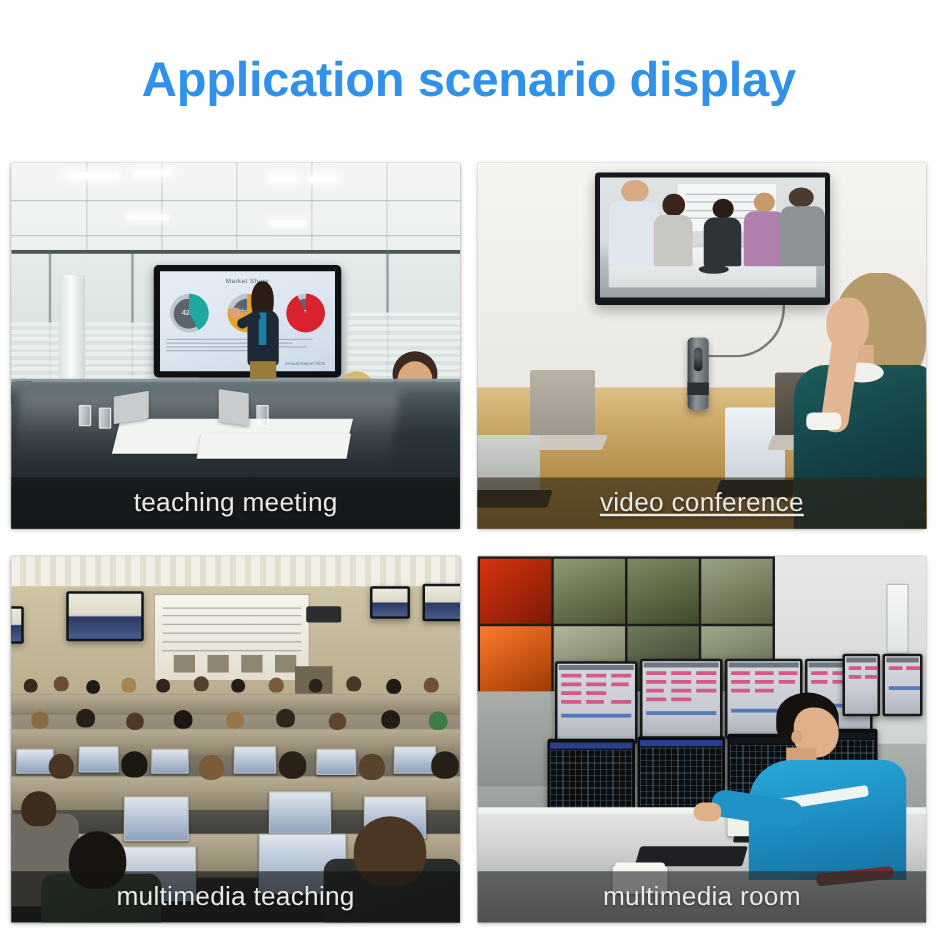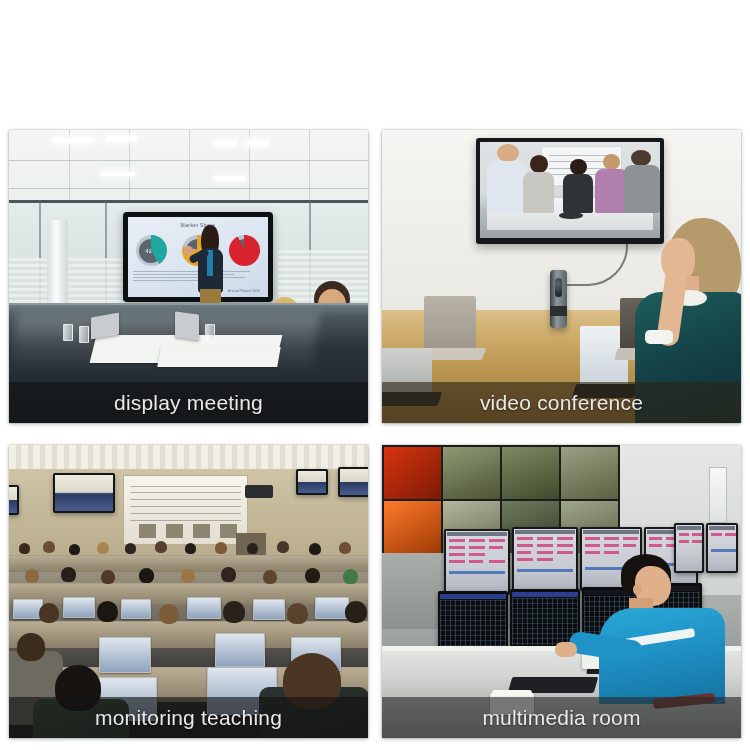--- a/index.html
+++ b/index.html
@@ -41,21 +41,21 @@
   .caption{
     position:absolute;left:0;right:0;bottom:0;height:41px;
     background:rgba(18,18,18,.62);
     color:#e9e9e9;
     font-size:21px;
     line-height:41px;
     text-align:center;
     letter-spacing:.2px;
     text-shadow:0 1px 2px rgba(0,0,0,.5);
   }
-  .panel-2 .caption{background:rgba(45,35,20,.60);}
+  .panel-2 .caption{background:rgba(45,35,20,.60);text-decoration:underline;}
   .panel-4 .caption{background:rgba(40,42,44,.62);}
 
   
   .p1-bg{position:absolute;inset:0;
     background:linear-gradient(#eef2f2 0%,#e4eaea 26%,#d8e0e0 47%,#c3cdcf 60%,#9fb0b4 72%,#3b4448 80%,#232a2d 100%);}
   .p1-ceil{position:absolute;left:0;top:0;width:100%;height:86px;
     background:linear-gradient(#f4f6f5,#e9eeec);}
   .p1-ceil:before,.p1-ceil:after{content:"";position:absolute;left:0;right:0;height:1px;background:rgba(150,165,165,.55);}
   .p1-ceil:before{top:30px;}
   .p1-ceil:after{top:58px;}
@@ -207,20 +207,21 @@
   .p4-op .stripe{position:absolute;left:18px;top:80px;width:78px;height:9px;background:#eef3f4;transform:rotate(-9deg);border-radius:3px;}
   .p4-op .arm{position:absolute;left:-30px;top:82px;width:74px;height:22px;border-radius:11px;background:#1f93c6;transform:rotate(9deg);}
   .p4-op .hand{position:absolute;left:-44px;top:88px;width:22px;height:15px;border-radius:7px;background:#e0b08a;}
   .p4-op .belt{position:absolute;left:54px;bottom:-2px;width:62px;height:10px;background:#6b2f2c;border-radius:4px;transform:rotate(-6deg);}
 </style>
 </head>
 <body>
 
 <div class="page">
 
+  <div class="title">Application scenario display</div>
 
   <div class="grid">
 
     <div class="panel panel-1">
       <div class="scene">
         <div class="p1-bg"></div>
         <div class="p1-ceil">
           <div class="p1-tile" style="left:60px"></div>
           <div class="p1-tile" style="left:120px"></div>
           <div class="p1-tile" style="left:180px"></div>
@@ -303,21 +304,21 @@
           <div class="p1-tablerefl"></div>
         </div>
         <div class="p1-paper" style="left:84px;bottom:60px;width:186px;height:28px;transform:skewX(-14deg);"></div>
         <div class="p1-paper" style="left:150px;bottom:56px;width:120px;height:20px;transform:skewX(-10deg);"></div>
         <div class="p1-lap" style="left:82px;bottom:86px;width:28px;height:22px;transform:skewY(-10deg);"></div>
         <div class="p1-lap" style="left:166px;bottom:84px;width:24px;height:26px;transform:skewY(8deg);"></div>
         <div class="p1-glass-cup" style="left:54px;bottom:82px;"></div>
         <div class="p1-glass-cup" style="left:70px;bottom:80px;"></div>
         <div class="p1-glass-cup" style="left:196px;bottom:82px;"></div>
       </div>
-      <div class="caption">display meeting</div>
+      <div class="caption">teaching meeting</div>
     </div>
 
     <div class="panel panel-2">
       <div class="scene">
         <div class="p2-bg"></div>
         <div class="p2-wall"></div>
 
         <div class="p2-tv">
           <div class="p2-tvscreen">
             <div class="p2-whiteboard">
@@ -493,21 +494,21 @@
           <div class="p3-body" style="left:24px;top:158px;width:96px;height:100px;background:linear-gradient(160deg,#39503c,#1f2a22);"></div>
           <div class="p3-head" style="left:46px;top:124px;width:46px;height:46px;background:#171310;"></div>
 
           <div class="p3-lap" style="left:198px;top:126px;width:70px;height:48px;">
               <i></i>
             </div>
           <div class="p3-body" style="left:250px;top:146px;width:110px;height:112px;background:linear-gradient(160deg,#2c3330,#15191a);"></div>
           <div class="p3-head" style="left:274px;top:112px;width:58px;height:56px;background:#4b3624;"></div>
         </div>
       </div>
-      <div class="caption">monitoring teaching</div>
+      <div class="caption">multimedia teaching</div>
     </div>
 
     <div class="panel panel-4">
       <div class="scene">
         <div class="p4-bg"></div>
         <div class="p4-right-wall">
           <div class="p4-window"></div>
         </div>
 
         <div class="p4-vwall">

